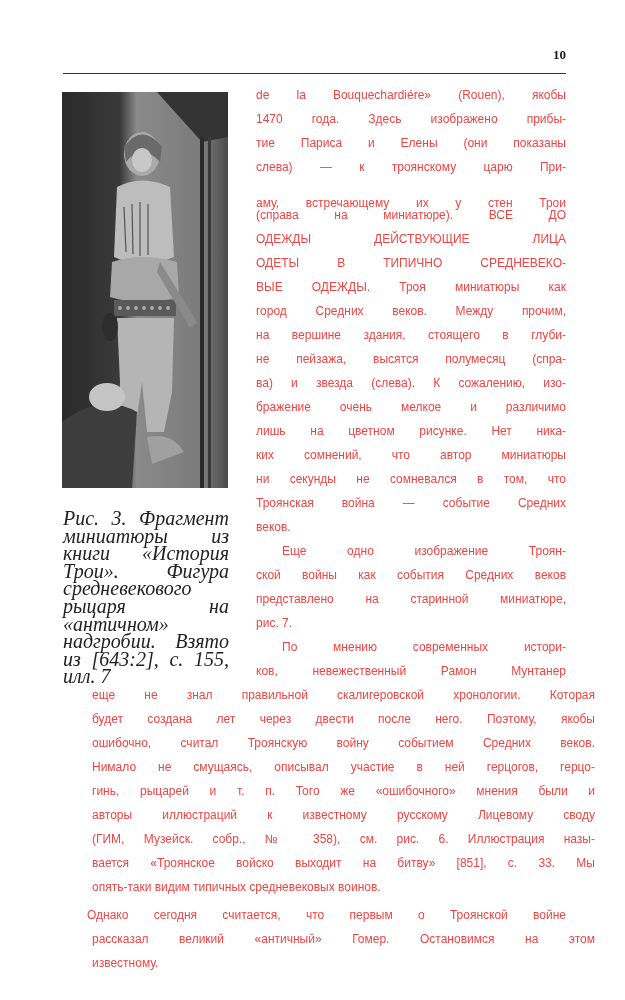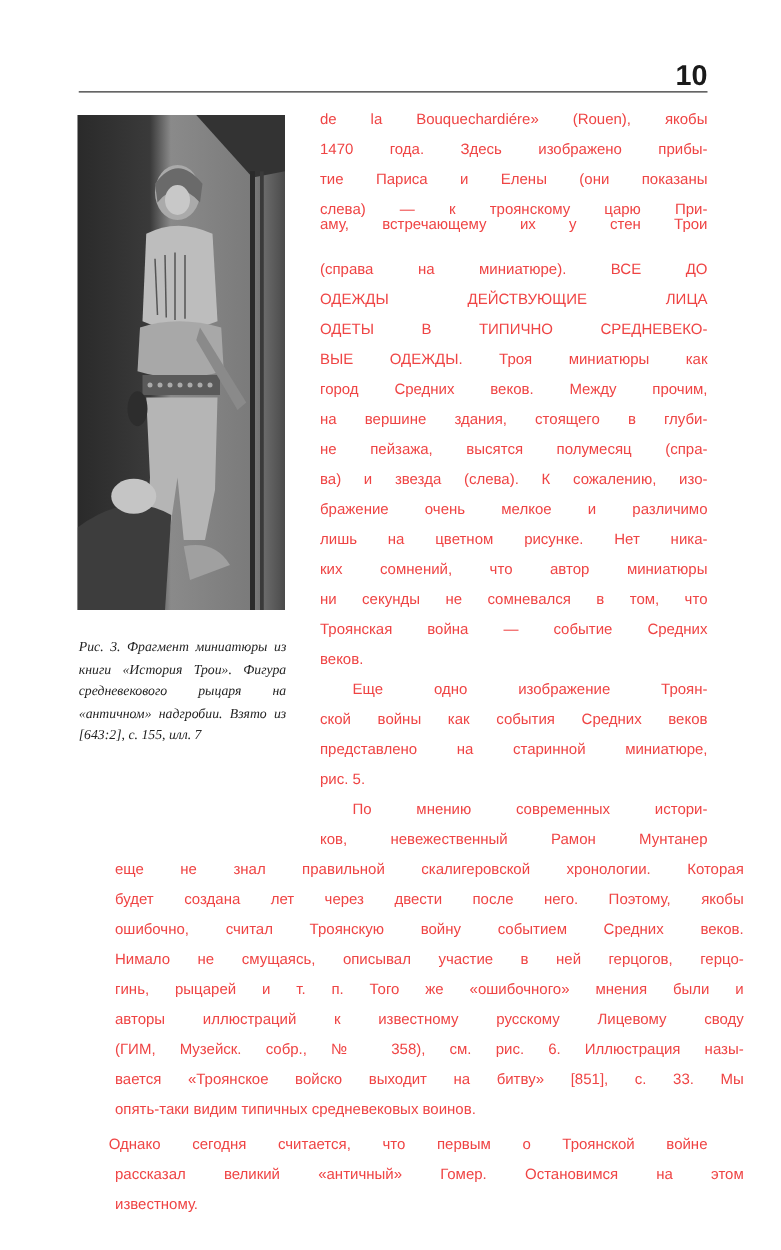--- a/index.html
+++ b/index.html
@@ -9,32 +9,32 @@
   }
   .header {
     position:absolute; left:63px; top:47px; width:503px; height:26px;
     border-bottom:1.5px solid #333;
   }
   .header .author {
     position:absolute; left:0; top:0; font-family:"Liberation Serif", serif;
     font-weight:bold; font-size:19px; letter-spacing:0.2px;
   }
   .header .pageno {
-    position:absolute; right:0; top:0; font-family:Liberation Sans, sans-serif;
-    font-weight:bold; font-size:23px;
+    position:absolute; right:0; top:0; font-family:Liberation Serif, serif;
+    font-weight:bold; font-size:13px;
   }
   .figure {
     position:absolute; left:62px; top:92px; width:166px; height:396px;
     background:#444;
     overflow:hidden;
   }
   .figure svg { display:block; }
   .caption {
     position:absolute; left:63px; top:510px; width:166px;
-    font-family:"Liberation Serif", serif; font-style:italic; font-size:11px;
+    font-family:"Liberation Serif", serif; font-style:italic; font-size:20px;
     line-height:17.6px; text-align:justify; color:#222;
   }
   .line {
     position:absolute; font-family:Liberation Sans, sans-serif; font-size:12px;
     white-space:nowrap; color:#ef4444; text-align:justify; text-align-last:justify;
   }
   .col { left:256px; width:310px; }
   .full { left:63px; width:503px;margin-left:29px; }
   .last { text-align-last:left; }
   .indent-col { left:282px; width:284px; }
@@ -91,39 +91,39 @@
     <ellipse cx="48" cy="235" rx="8" ry="14" fill="#2d2d2d"></ellipse>
   </svg>
 </div>
 
 <div class="caption">Рис. 3. Фрагмент миниатюры из книги «История Трои». Фигура средневекового рыцаря на «античном» надгробии. Взято из [643:2], с. 155, илл. 7</div>
 
 <div class="line col" style="top:88px">de la Bouquechardiére» (Rouen), якобы</div>
 <div class="line col" style="top:112px">1470 года. Здесь изображено прибы-</div>
 <div class="line col" style="top:136px">тие Париса и Елены (они показаны</div>
 <div class="line col" style="top:160px">слева) — к троянскому царю При-</div>
-<div class="line col" style="top:172px">аму, встречающему их у стен Трои</div>
+<div class="line col" style="top:196px">аму, встречающему их у стен Трои</div>
 <div class="line col" style="top:208px">(справа на миниатюре). ВСЕ ДО</div>
 <div class="line col" style="top:232px">ОДЕЖДЫ ДЕЙСТВУЮЩИЕ ЛИЦА</div>
 <div class="line col" style="top:256px">ОДЕТЫ В ТИПИЧНО СРЕДНЕВЕКО-</div>
 <div class="line col" style="top:280px">ВЫЕ ОДЕЖДЫ. Троя миниатюры как</div>
 <div class="line col" style="top:304px">город Средних веков. Между прочим,</div>
 <div class="line col" style="top:328px">на вершине здания, стоящего в глуби-</div>
 <div class="line col" style="top:352px">не пейзажа, высятся полумесяц (спра-</div>
 <div class="line col" style="top:376px">ва) и звезда (слева). К сожалению, изо-</div>
 <div class="line col" style="top:400px">бражение очень мелкое и различимо</div>
 <div class="line col" style="top:424px">лишь на цветном рисунке. Нет ника-</div>
 <div class="line col" style="top:448px">ких сомнений, что автор миниатюры</div>
 <div class="line col" style="top:472px">ни секунды не сомневался в том, что</div>
 <div class="line col" style="top:496px">Троянская война — событие Средних</div>
 <div class="line col last" style="top:520px">веков.</div>
 <div class="line indent-col" style="top:544px">Еще одно изображение Троян-</div>
 <div class="line col" style="top:568px">ской войны как события Средних веков</div>
 <div class="line col" style="top:592px">представлено на старинной миниатюре,</div>
-<div class="line col last" style="top:616px">рис. 5.</div>
+<div class="line col last" style="top:616px">рис. 7.</div>
 <div class="line indent-col" style="top:640px">По мнению современных истори-</div>
 <div class="line col" style="top:664px">ков, невежественный Рамон Мунтанер</div>
 
 <div class="line full" style="top:688px">еще не знал правильной скалигеровской хронологии. Которая</div>
 <div class="line full" style="top:712px">будет создана лет через двести после него. Поэтому, якобы</div>
 <div class="line full" style="top:736px">ошибочно, считал Троянскую войну событием Средних веков.</div>
 <div class="line full" style="top:760px">Нимало не смущаясь, описывал участие в ней герцогов, герцо-</div>
 <div class="line full" style="top:784px">гинь, рыцарей и т. п. Того же «ошибочного» мнения были и</div>
 <div class="line full" style="top:808px">авторы иллюстраций к известному русскому Лицевому своду</div>
 <div class="line full" style="top:832px">(ГИМ, Музейск. собр., № 358), см. рис. 6. Иллюстрация назы-</div>

